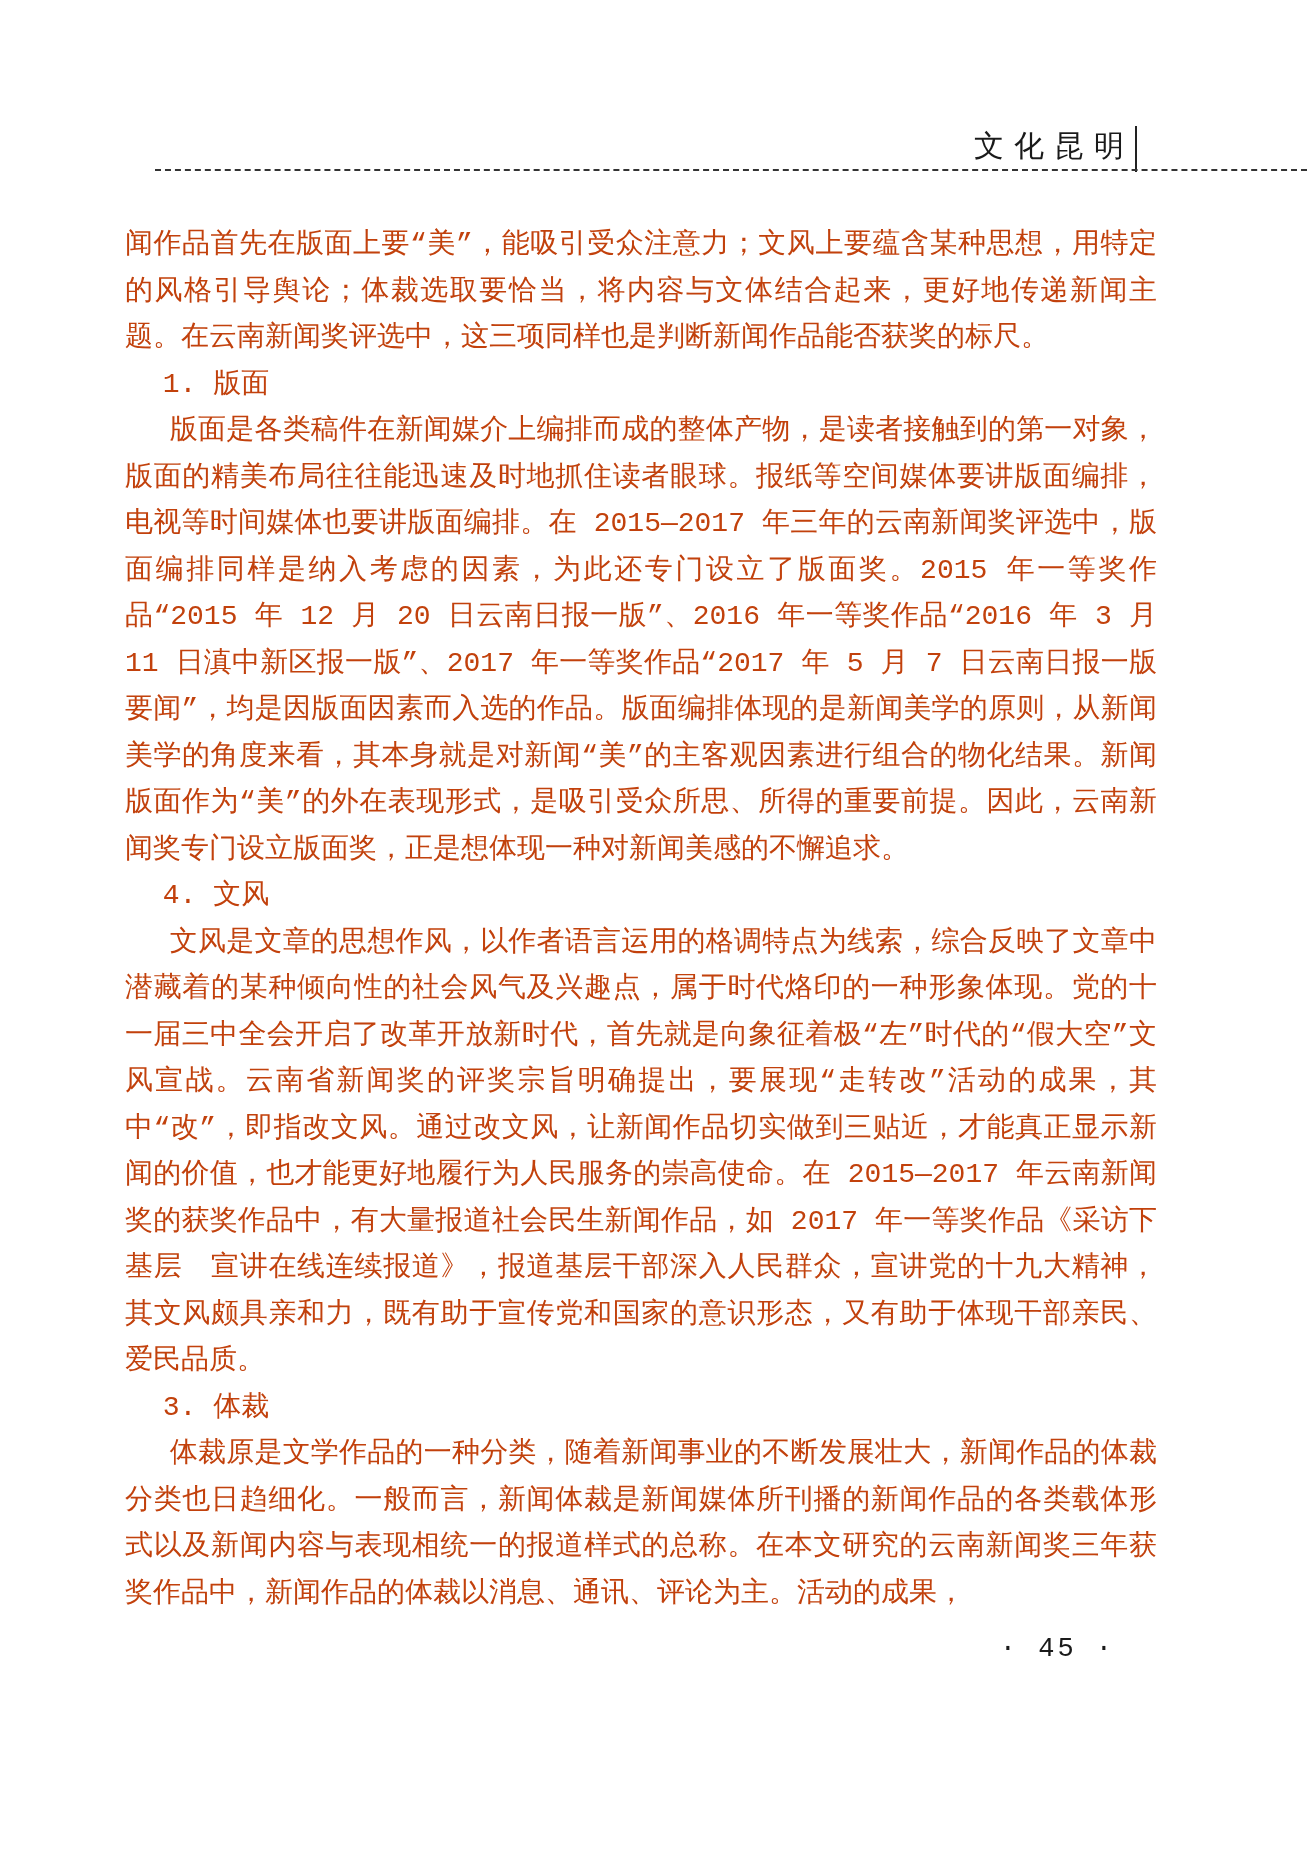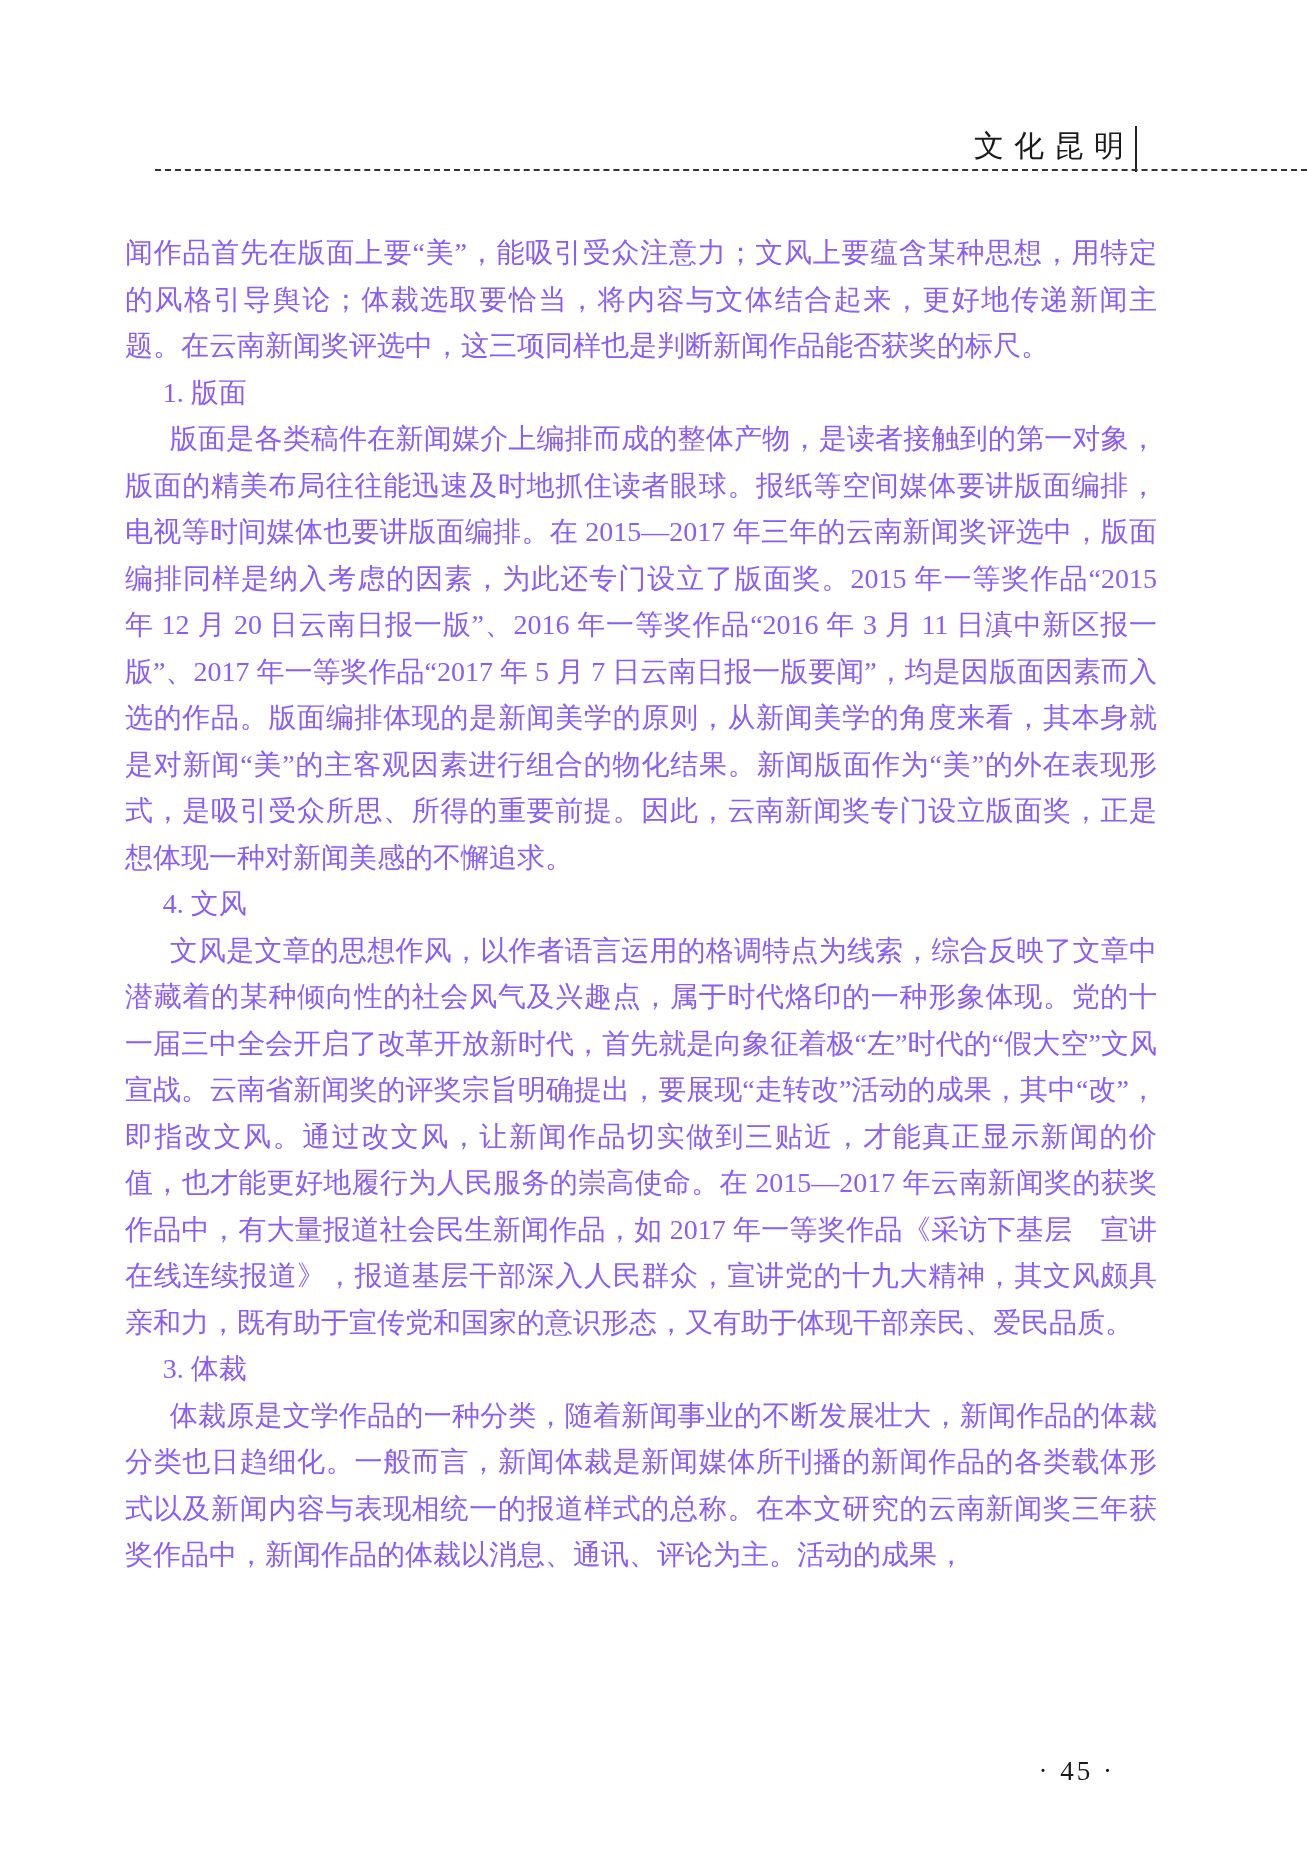--- a/index.html
+++ b/index.html
@@ -6,21 +6,21 @@
     margin: 0;
     padding: 0;
     background: #ffffff;
   }
   .page {
     position: relative;
     width: 1307px;
     height: 1791px;
     background: #ffffff;
     color: #141414;
-    font-family: Liberation Serif, serif;
+    font-family: Liberation Mono, monospace;
     overflow: hidden;
     border-radius: 30px;
   }
   
   .header-title {
     position: absolute;
     top: 126px;
     right: 173px;
     font-size: 30px;
     letter-spacing: 10px;
@@ -40,39 +40,39 @@
     top: 169px;
     left: 155px;
     right: 0;
     height: 0;
     border-top: 2px dashed #333333;
   }
   
   .content {
     position: absolute;
     left: 125px;
-    top: 230px;
+    top: 222px;
     width: 1032px;
     font-size: 28px;
     line-height: 46.5px;
     text-align: justify;
     text-justify: inter-ideograph;
-    color: #8b5cf6;
+    color: #c2410c;
   }
   .content p {
     margin: 0;
     padding: 0;
   }
   .body-text { text-indent: 1.6em; }
   .body-text.no-indent { text-indent: 0; }
   .heading { text-indent: 1.35em; }
   
   .page-number {
     position: absolute;
-    top: 1756px;
+    top: 1634px;
     right: 192px;
     font-size: 27px;
     letter-spacing: 3px;
     color: #1a1a1a;
     white-space: nowrap;
   }
 </style>
 </head>
 <body>
 

